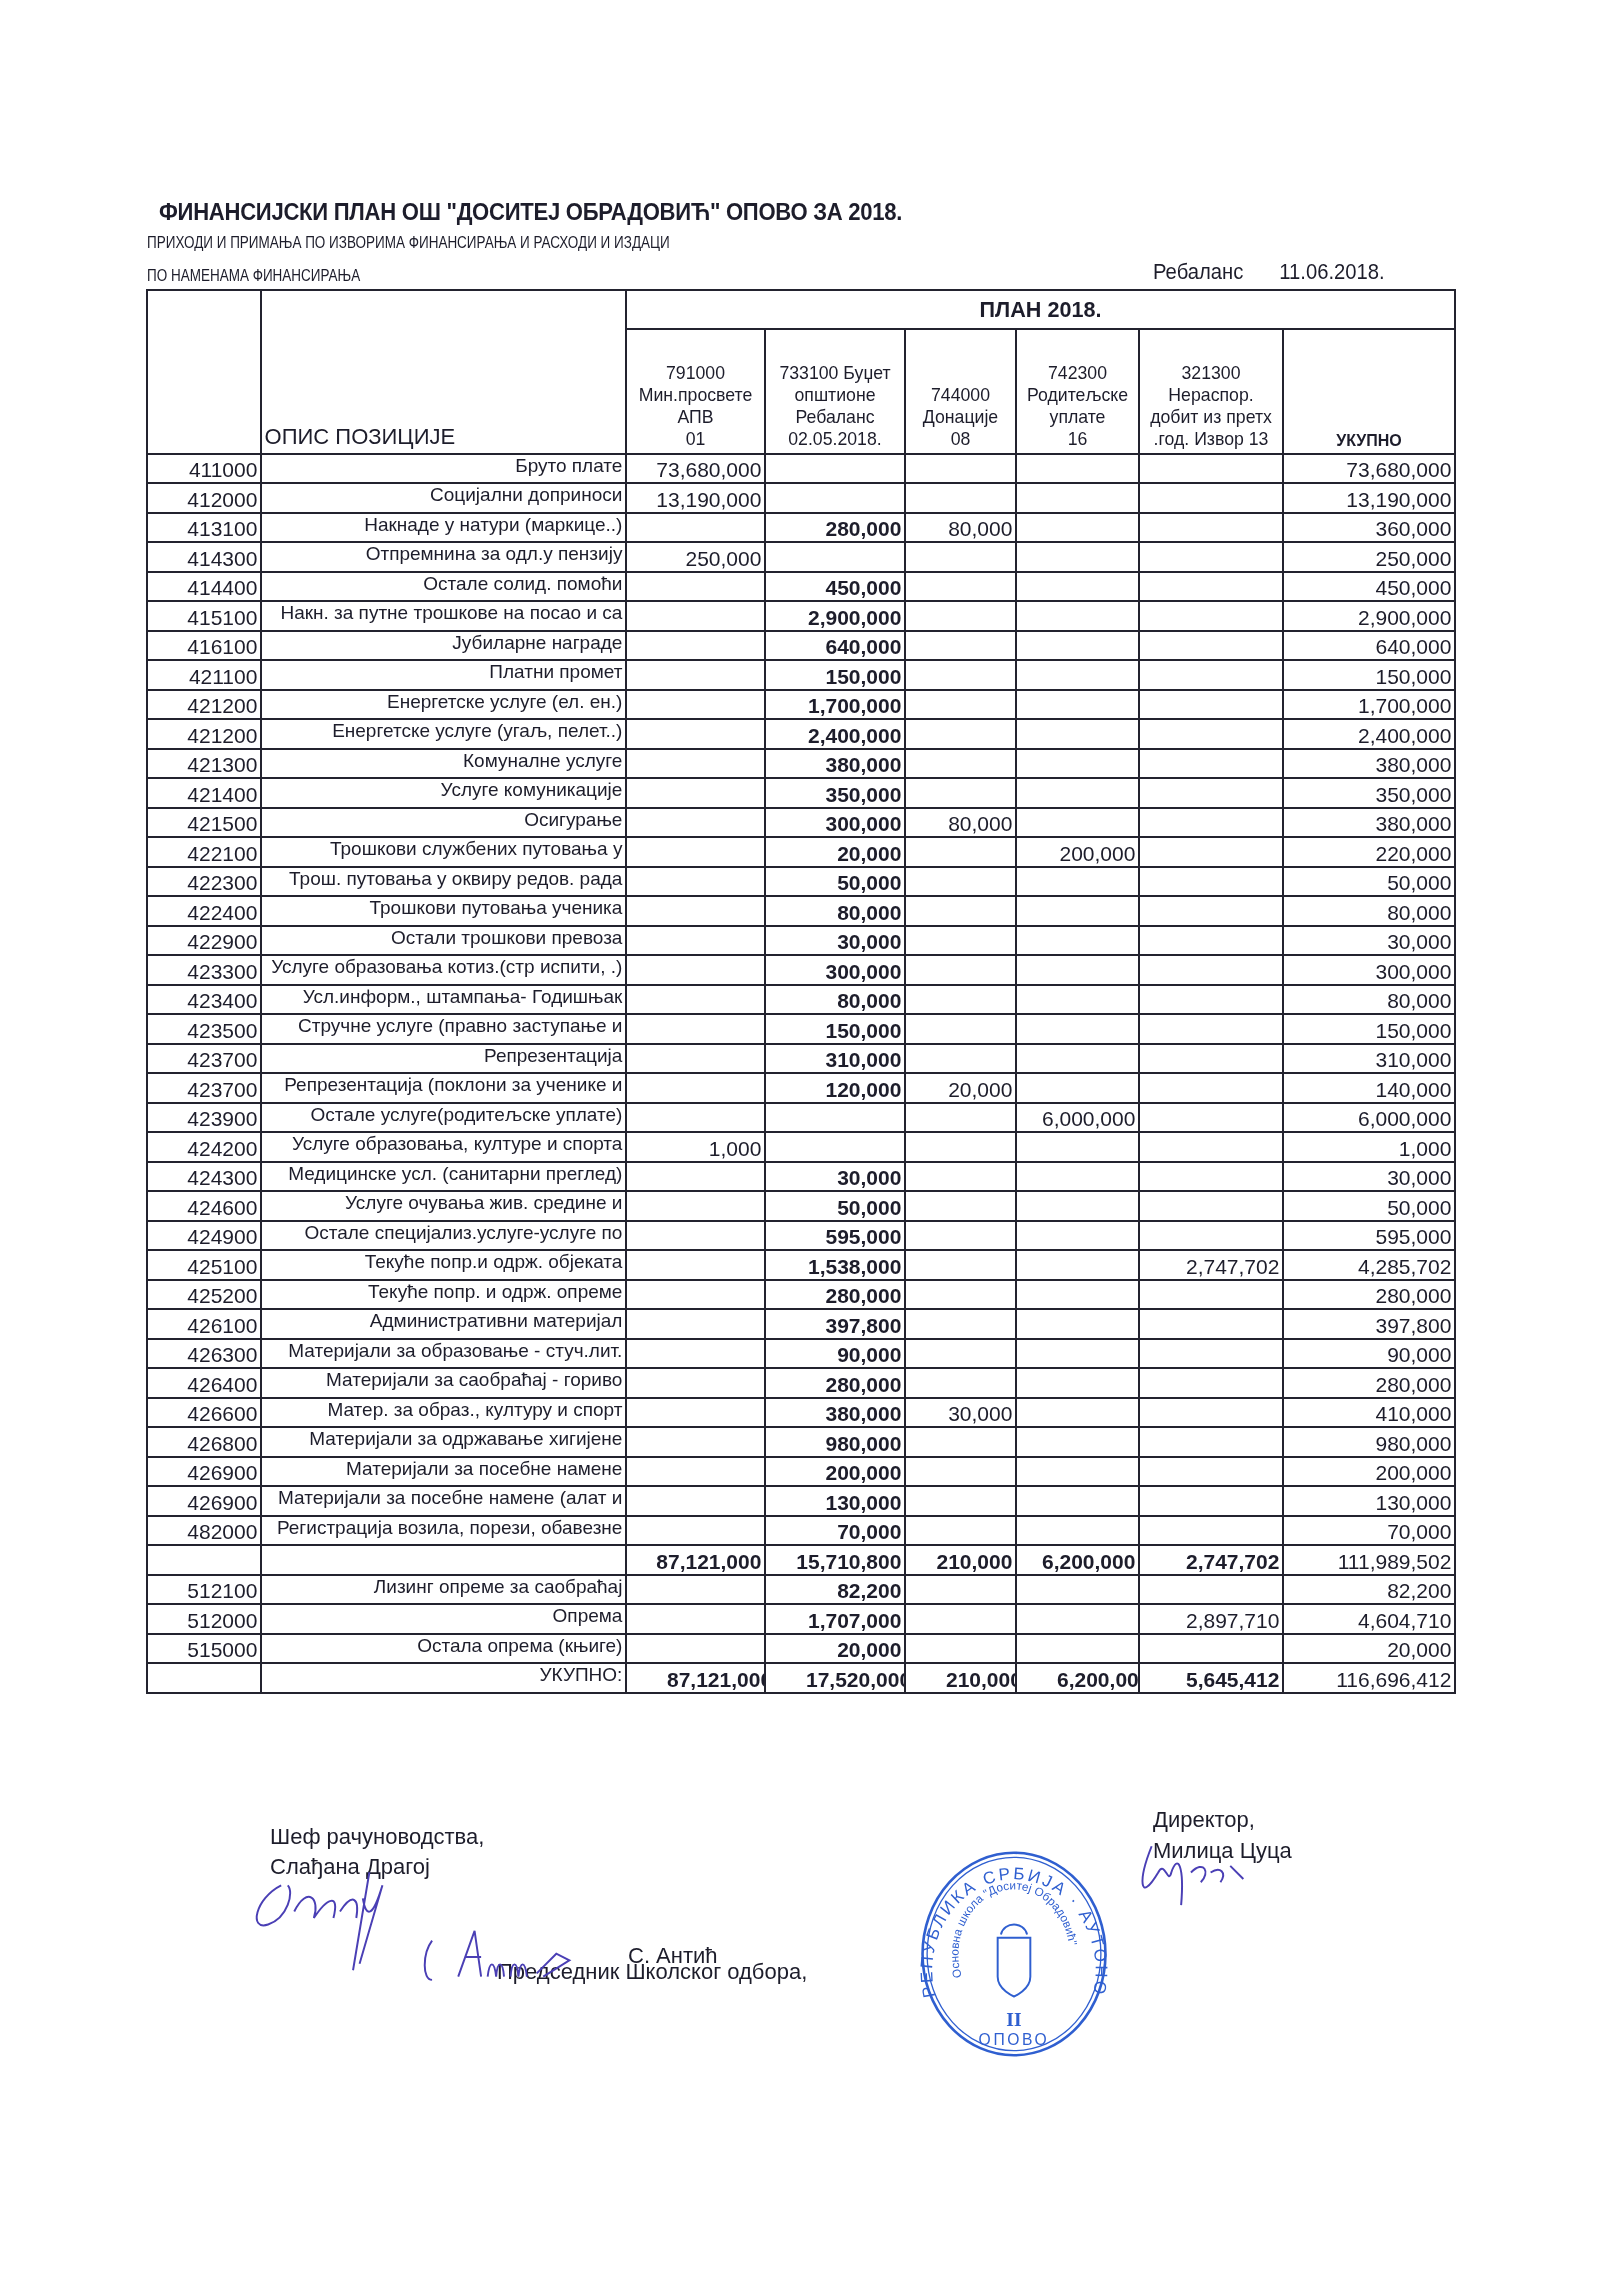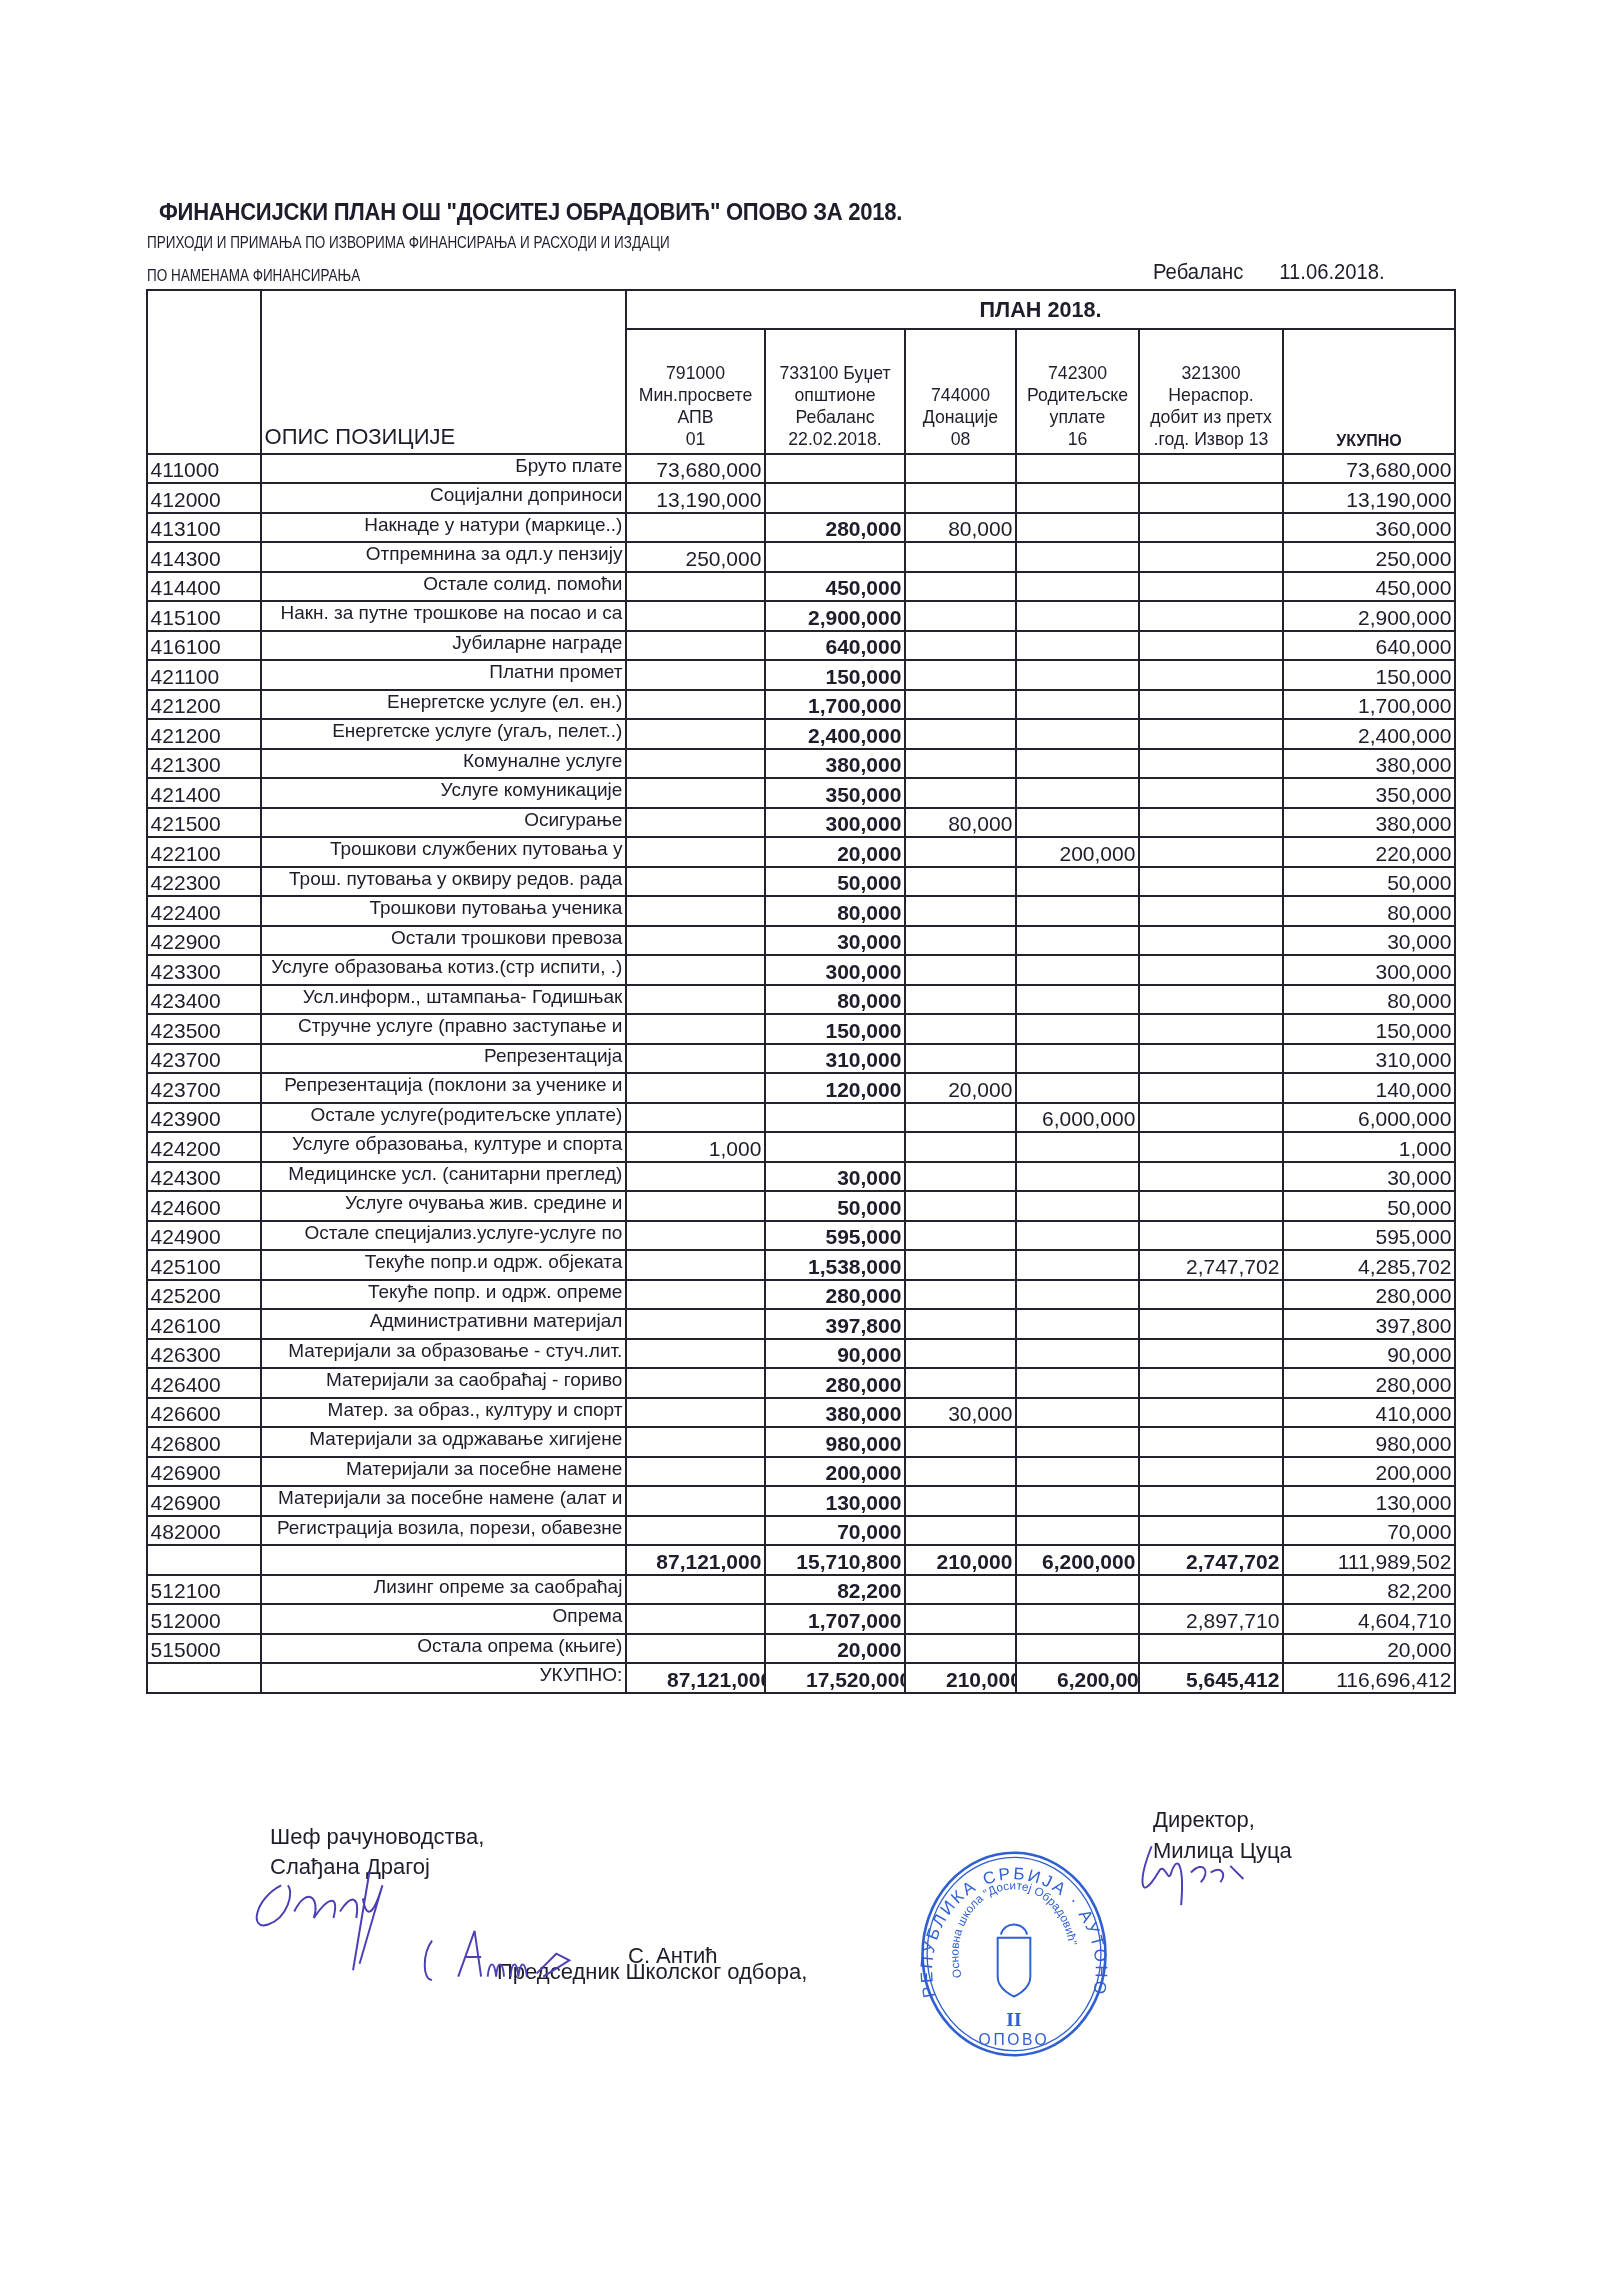--- a/index.html
+++ b/index.html
@@ -12,21 +12,21 @@
 
   table.fin { position:absolute; left:146px; top:289px; width:1309px; border-collapse:collapse; table-layout:fixed; }
   table.fin td, table.fin th { border:2px solid #23232f; padding:0 2.6px; overflow:hidden; white-space:nowrap; }
   table.fin th { font-weight:normal;margin-left:28px; }
   .plan-hdr { height:37px; font-size:21.6px; font-weight:bold !important; text-align:center; vertical-align:middle; }
   .col-hdr { height:120px; vertical-align:bottom; text-align:center; font-size:17.7px; line-height:22px; white-space:normal !important; padding-bottom:2.6px !important; transform-origin:left; }
   .col-hdr span { display:block; }
   .opis-hdr { font-size:22px; vertical-align:bottom; text-align:left; padding-bottom:2.6px !important; }
   .ukupno-hdr { font-size:16px; font-weight:bold !important; text-align:center; vertical-align:bottom; padding-bottom:2.6px !important; }
   table.fin tr.row td { height:27.5px; font-size:21px; }
-  td.code { text-align:left; vertical-align:bottom;margin-left:36px; }
+  td.code { text-align:right; vertical-align:bottom;margin-left:36px; }
   td.desc { text-align:right; vertical-align:top; font-size:19px !important; text-overflow:clip; }
   td.num { text-align:right; vertical-align:bottom; }
   td.bold { font-weight:bold; }
   tr.subtotal td { height:30px; font-size:21.6px; }
   tr.total td { height:34px; font-size:21.6px;padding-left:40px; }
 
   .sig { position:absolute; font-size:22px; white-space:nowrap; }
   .handsig { position:absolute; }
   .stamp { position:absolute; left:916px; top:1846px; width:196px; height:216px; }
 </style>
@@ -61,21 +61,21 @@
       <th class="col-hdr">
           <span>791000</span>
           <span>Мин.просвете</span>
           <span>АПВ</span>
           <span>01</span>
         </th>
       <th class="col-hdr">
           <span>733100  Буџет</span>
           <span>општионе</span>
           <span>Ребаланс</span>
-          <span>22.02.2018.</span>
+          <span>02.05.2018.</span>
         </th>
       <th class="col-hdr">
           <span>744000</span>
           <span>Донације</span>
           <span>08</span>
         </th>
       <th class="col-hdr">
           <span>742300</span>
           <span>Родитељске</span>
           <span>уплате</span>

